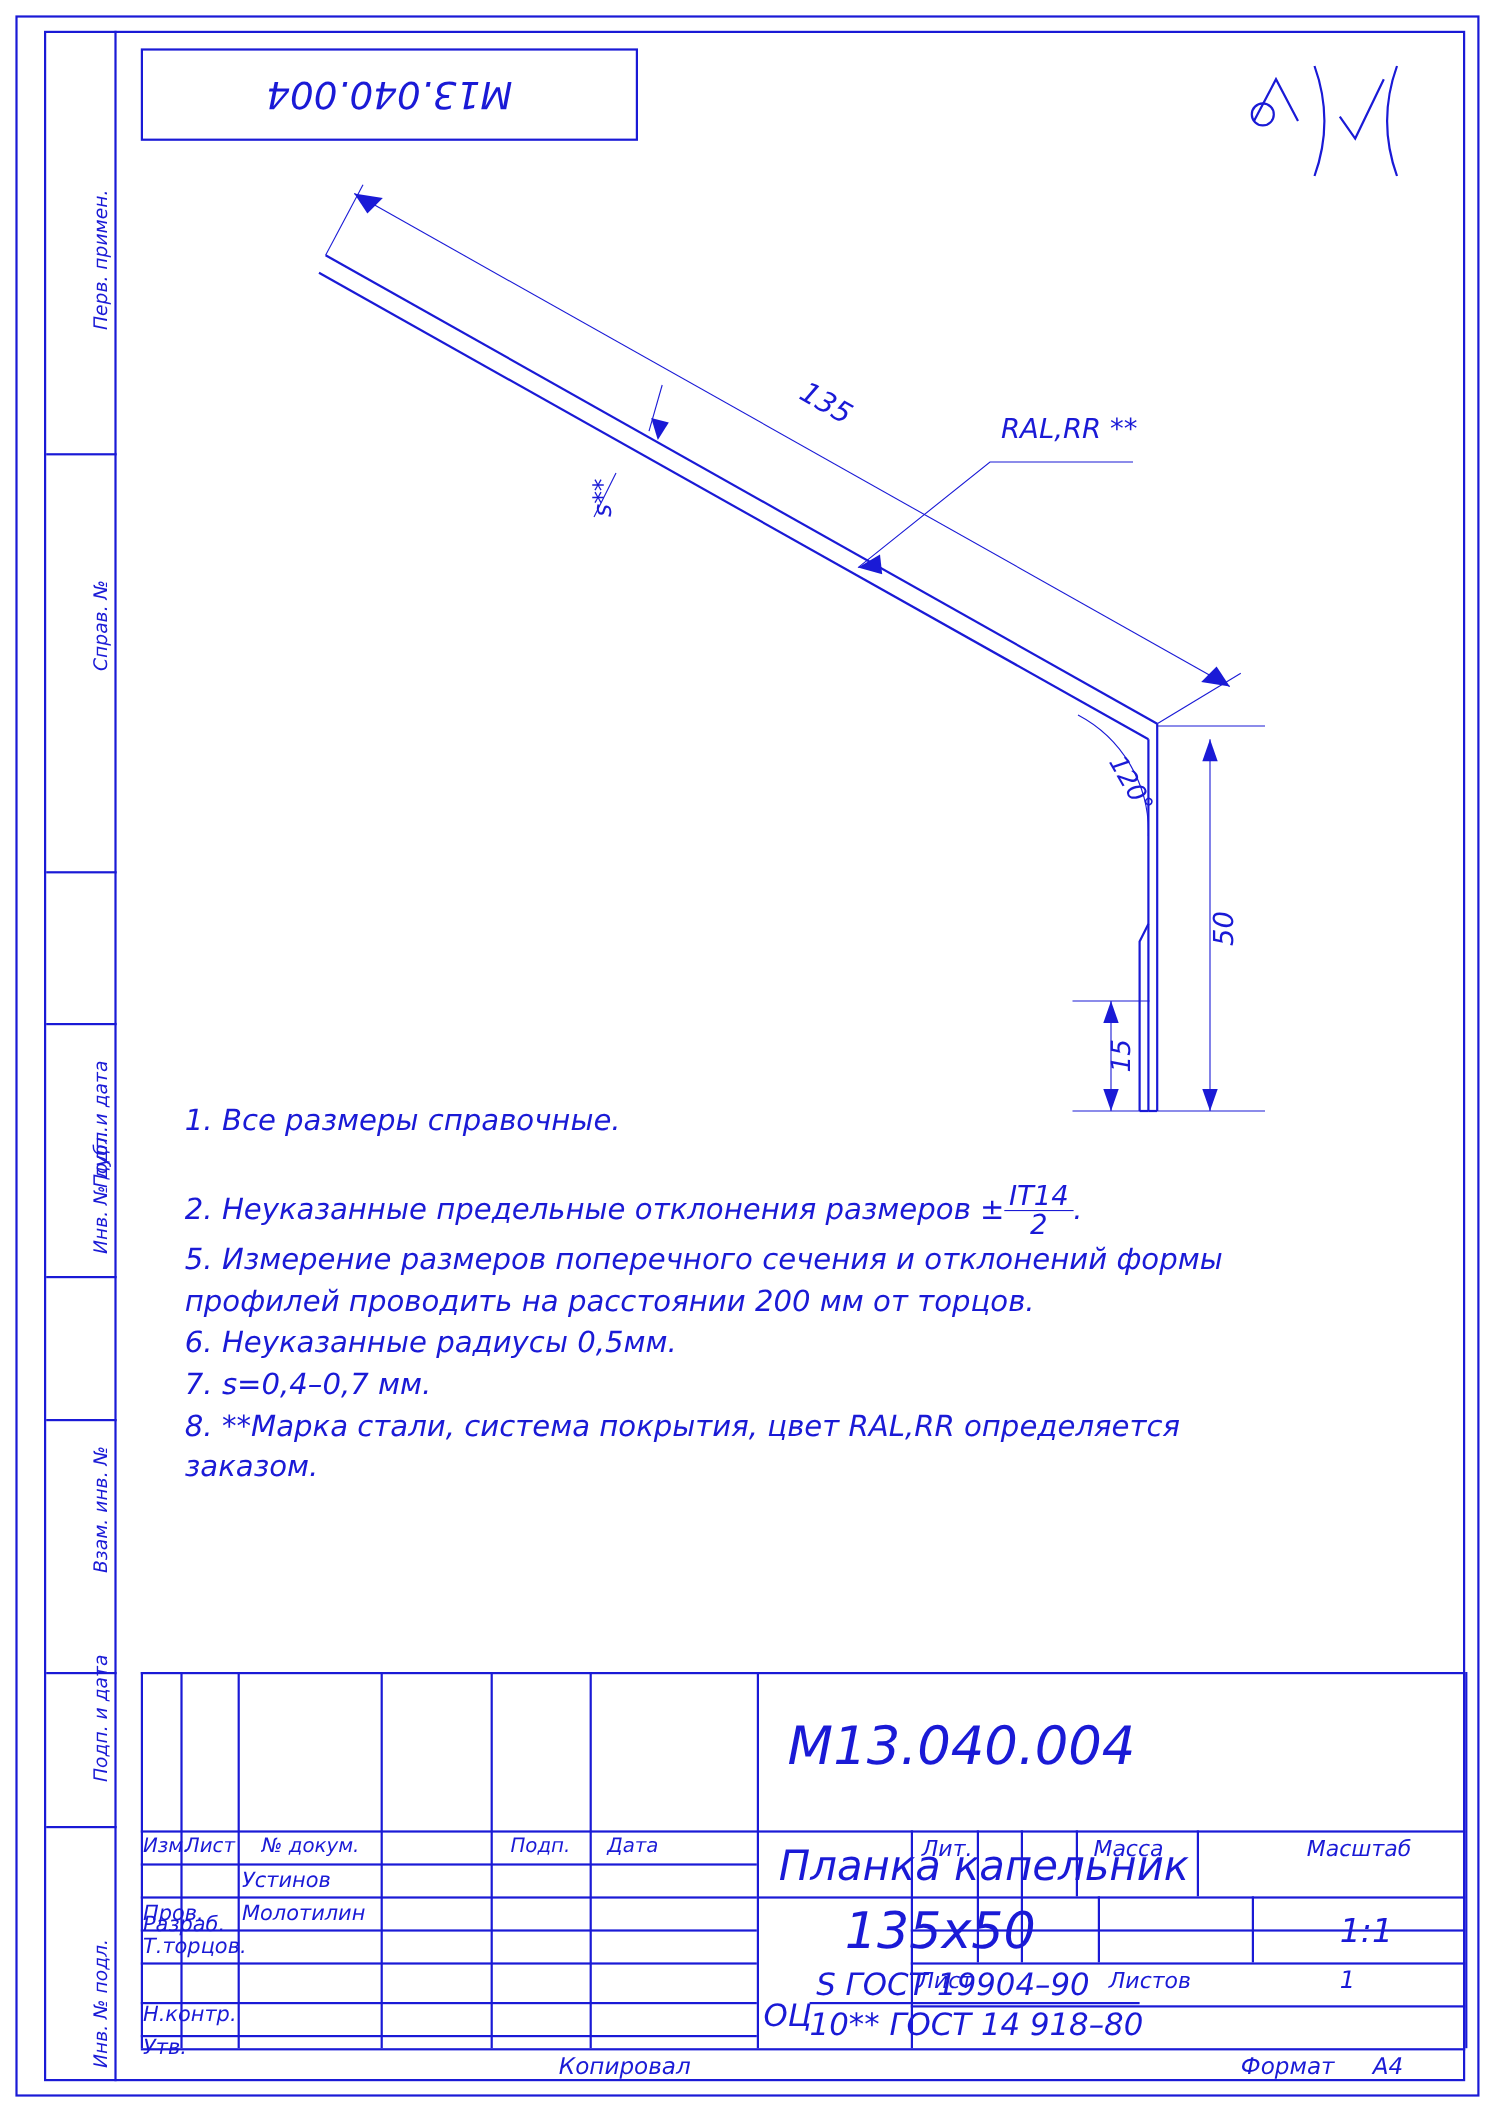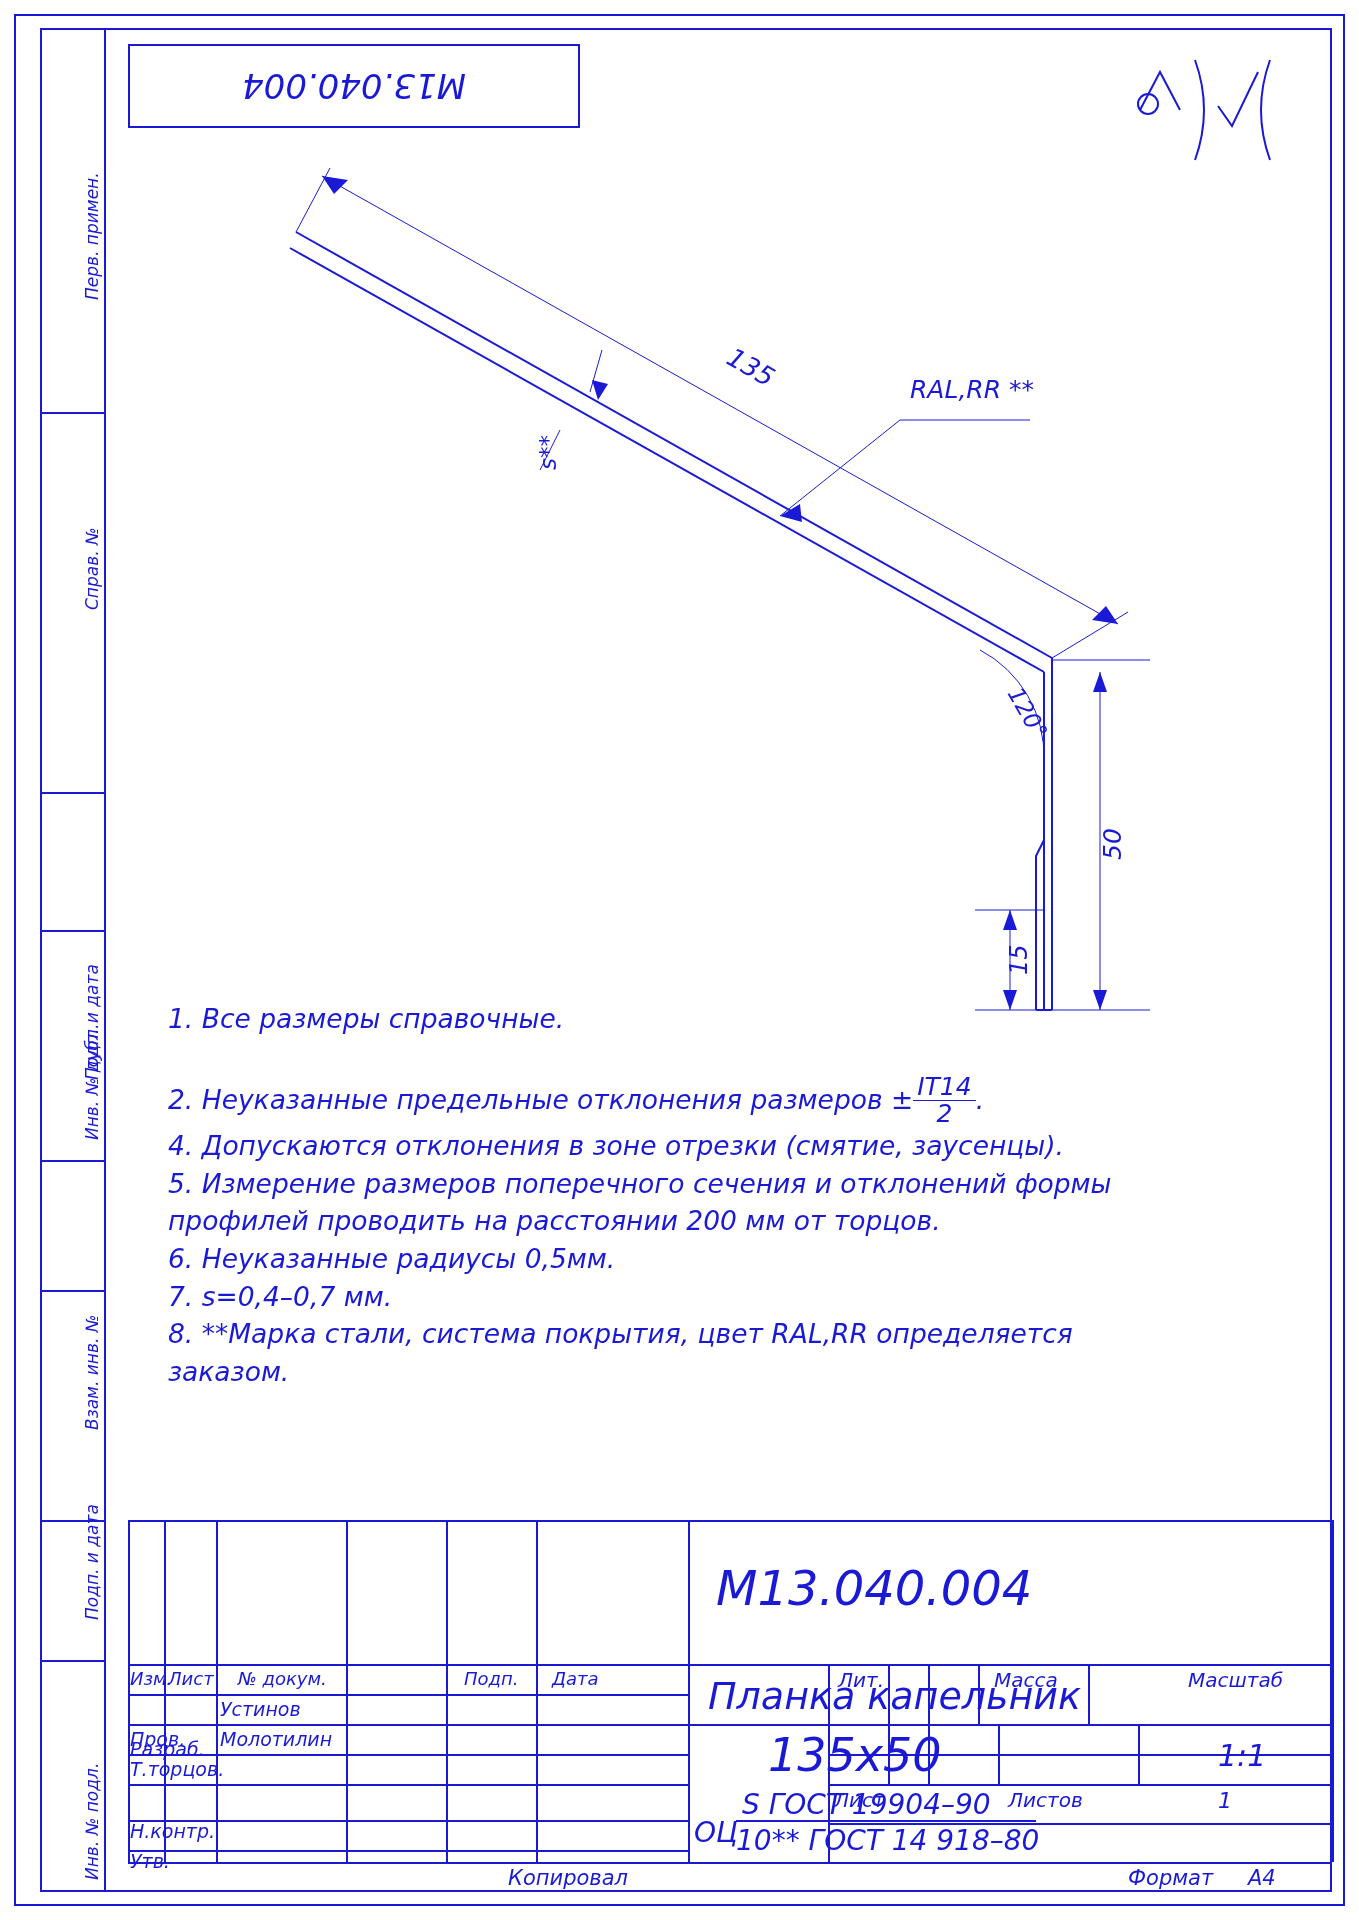--- a/index.html
+++ b/index.html
@@ -106,21 +106,20 @@
   <div class="txt" style="left:1000px;top:700px;font-size:23px;transform:rotate(60deg);">120°</div>
   <div class="txt" style="left:1098px;top:860px;font-size:25px;transform:rotate(-90deg);transform-origin:0 0;">50</div>
   <div class="txt" style="left:1005px;top:975px;font-size:24px;transform:rotate(-90deg);transform-origin:0 0;">15</div>
   <div class="txt" style="left:910px;top:375px;font-size:25px;">RAL,RR **</div>
 
   <div class="notes">
     <div>1.  Все размеры справочные.</div>
     <div>
       <span>2.  Неуказанные предельные отклонения размеров ±</span><span class="frac"><span class="num">IT14</span><span class="den">2</span></span><span>.</span>
     </div>
-    <div>4.  Допускаются отклонения в зоне отрезки (смятие, заусенцы).</div>
     <div>5. Измерение  размеров  поперечного  сечения  и  отклонений  формы</div>
     <div>профилей проводить на расстоянии 200 мм от торцов.</div>
     <div>6.  Неуказанные   радиусы 0,5мм.</div>
     <div>7.  s=0,4–0,7 мм.</div>
     <div>8.  **Марка стали, система покрытия, цвет  RAL,RR  определяется</div>
     <div>заказом.</div>
   </div>
 
   <div class="tb">
 

